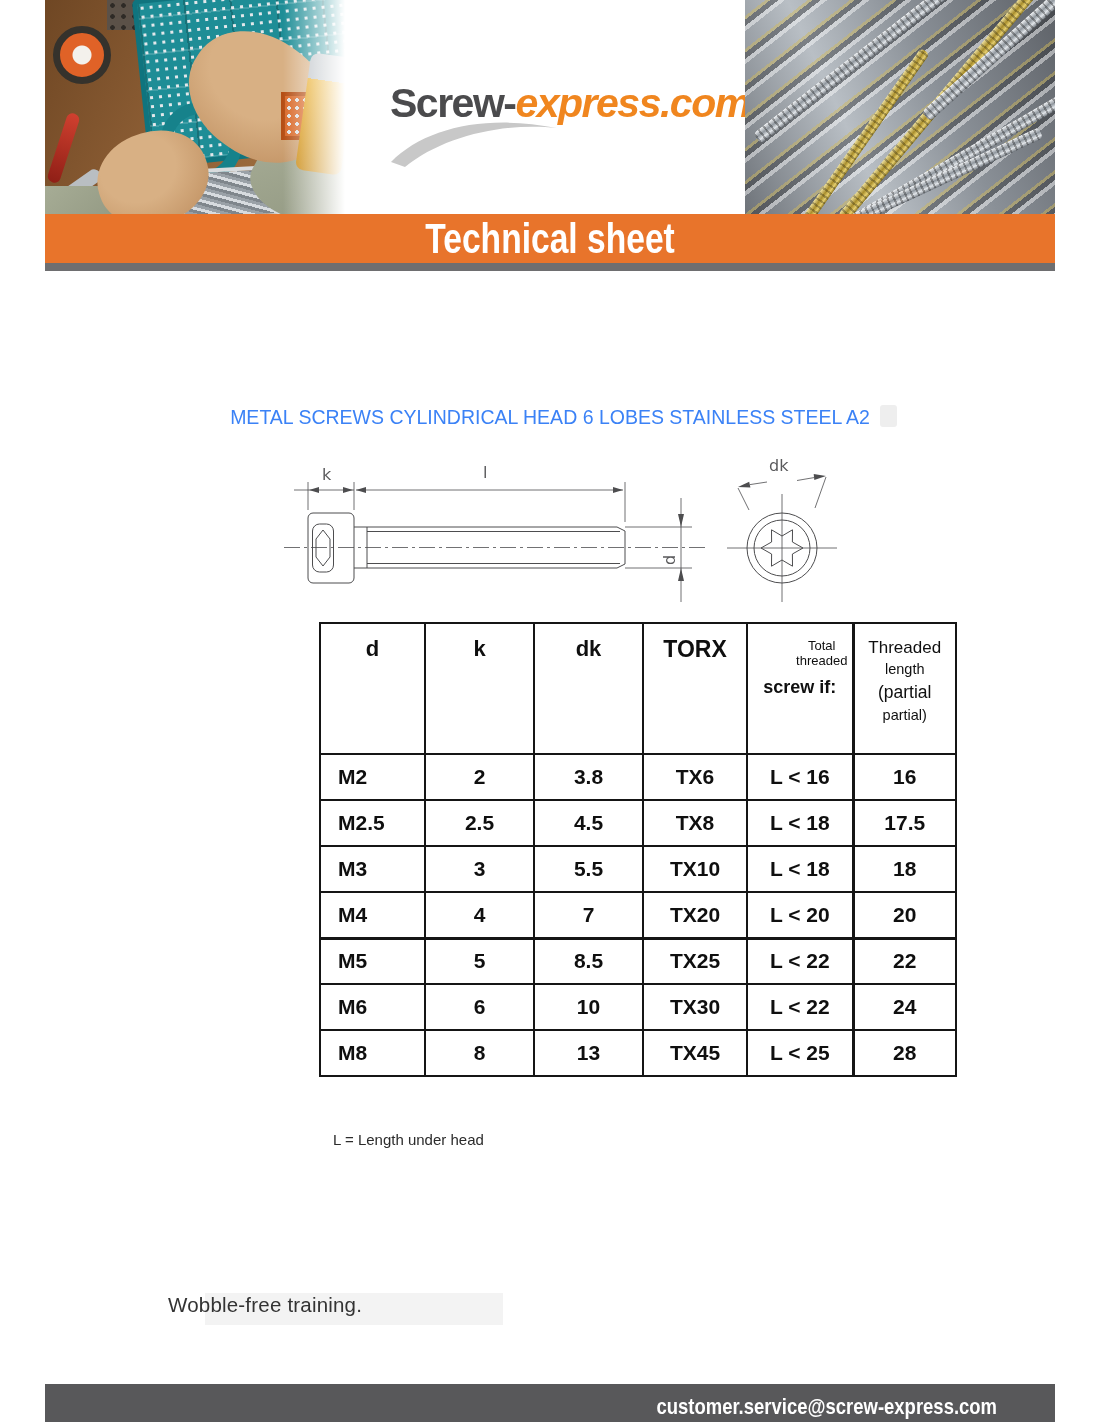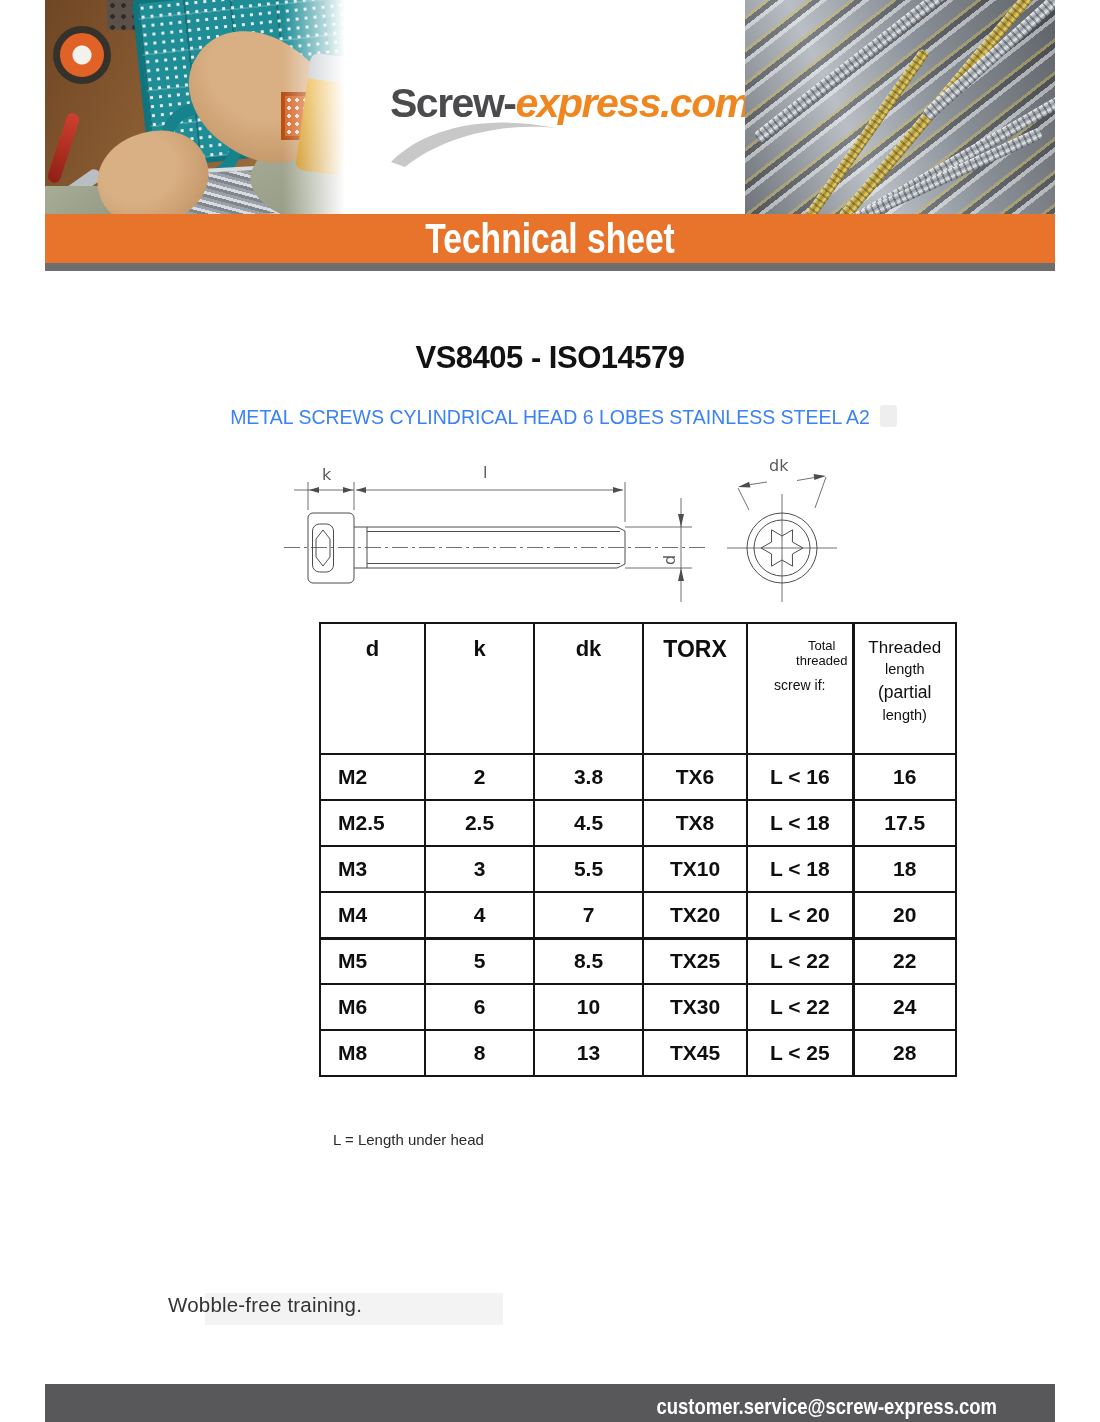--- a/index.html
+++ b/index.html
@@ -71,21 +71,21 @@
   .spec-table{position:absolute; left:319px; top:622px; border-collapse:collapse; table-layout:fixed; width:636px; color:#0f0f0f;}
   .spec-table th, .spec-table td{border:2px solid var(--table-border,#151515); background:#fff; overflow:hidden;}
   .spec-table th{height:131px; vertical-align:top; padding-top:12px; font-size:22px; font-weight:bold; text-align:center;}
   .spec-table td{height:46px; font-size:21px; font-weight:bold; text-align:center;}
   .spec-table td.cl{text-align:left; padding-left:17px;}
   .spec-table .bl{border-left-width:3px;}
   .spec-table tr.thick td{border-top-width:3px;}
   th.torx{font-size:23px;border-radius:9px;}
   th.small{padding-top:14px;}
   th.small .l1{font-size:13px; font-weight:500;padding-left:44px;}
-  th.small .l2{font-size:14px; font-weight:400; margin-top:9px;}
+  th.small .l2{font-size:18px; font-weight:700; margin-top:9px;}
   th.partial{padding-top:12px; font-weight:normal;}
   th.partial .l1{font-size:17px; font-weight:500; line-height:23px;}
   th.partial .l2{font-size:14.5px; line-height:20px;}
   th.partial .l3{font-size:17.5px; line-height:26px;}
   th.partial .l4{font-size:14.5px; line-height:20px;}
 
   .note{position:absolute; left:333px; top:1131px; font-size:15px; color:#2b2b2b;}
 
   .tagline-wrap{position:absolute; left:168px; top:1293px; height:34px;}
   .tagline-band{position:absolute; left:37px; top:0; width:298px; height:32px; background:#f3f3f3;}
@@ -133,21 +133,20 @@
     <div class="g screwbar gold" style="left:-40px; top:160px; width:280px; height:11px; transform:rotate(-55deg);"></div>
     <div class="g screwbar" style="left:150px; top:30px;  width:240px; height:13px; transform:rotate(-42deg);"></div>
     <div class="g screwbar" style="left:10px;  top:190px; width:300px; height:12px; transform:rotate(-25deg);"></div>
   </div>
 
   <div class="banner">
     <span class="banner-label">Technical sheet</span>
   </div>
   <div class="banner-bar"></div>
 
-  <div class="doc-title">VS8405 - ISO14579</div>
   <div class="doc-subtitle">METAL SCREWS CYLINDRICAL HEAD 6 LOBES STAINLESS STEEL A2</div>
   <div class="smudge"></div>
 
   <svg class="drawing" width="610" height="172" viewBox="0 0 610 172">
     <g stroke="currentColor" stroke-width="1" fill="none">
 
       <rect x="38" y="63" width="46" height="70" rx="5"></rect>
       <rect x="42.5" y="74" width="21" height="48" rx="7"></rect>
       <polygon points="46,89 53,80 60,89 60,107 53,116 46,107"></polygon>
 
@@ -211,21 +210,21 @@
       <th><span>dk</span></th>
       <th class="torx"><span>TORX</span></th>
       <th class="small">
         <div class="l1">Total threaded</div>
         <div class="l2">screw if:</div>
       </th>
       <th class="partial bl">
         <div class="l1">Threaded</div>
         <div class="l2">length</div>
         <div class="l3">(partial</div>
-        <div class="l4">length)</div>
+        <div class="l4">partial)</div>
       </th>
     </tr>
     <tr>
       <td class="cl">M2</td>
       <td>2</td>
       <td>3.8</td>
       <td>TX6</td>
       <td>L &lt; 16</td>
       <td class="bl">16</td>
     </tr>

